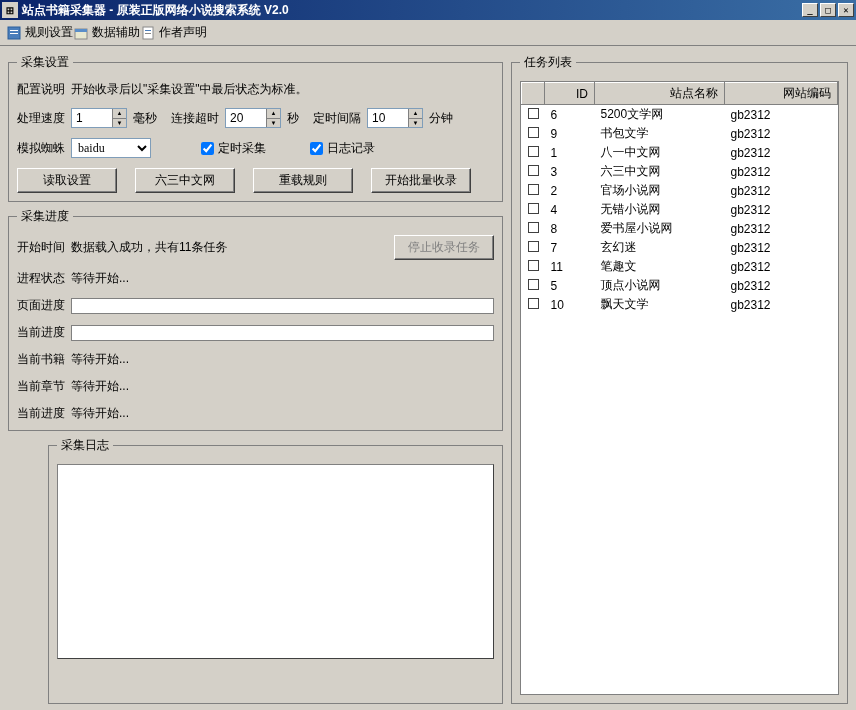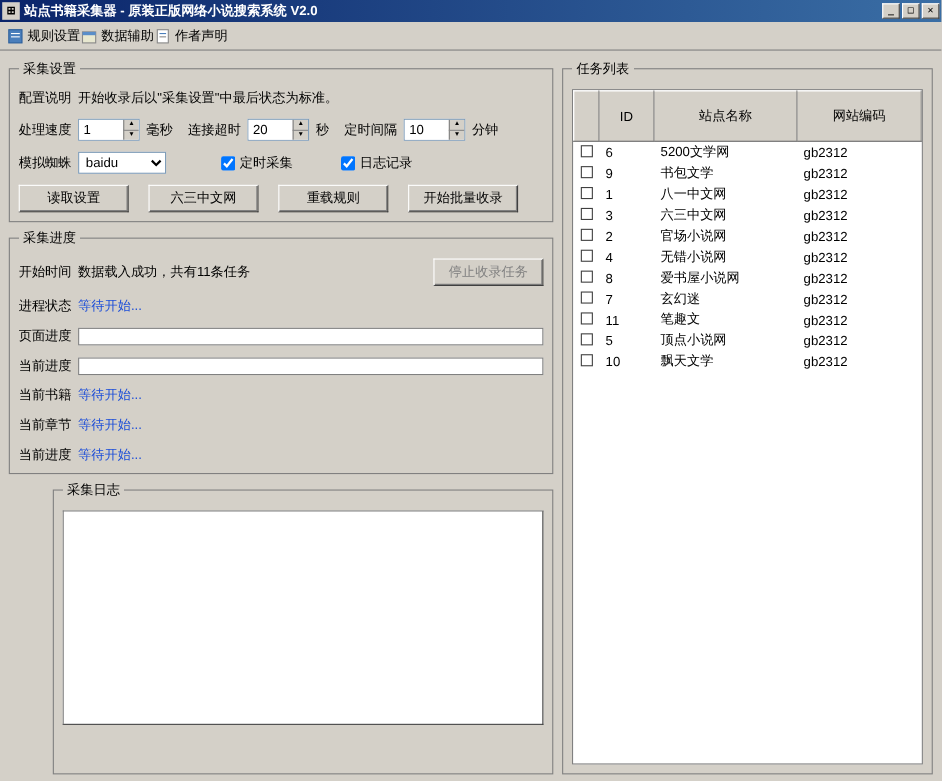--- a/index.html
+++ b/index.html
@@ -120,21 +120,21 @@
   font-size: 6px;
   display: flex;
   align-items: center;
   justify-content: center;
 }
 .num-input .sp:first-child { border-bottom: 1px solid #808080; }
 select {
   border: 1px solid #7f9db9;
   background: #fff;
   font-size: 12px;
-  font-family: Liberation Sans, sans-serif;
+  font-family: Liberation Serif, serif;
   height: 20px;
   padding: 0 2px;
 }
 .checkbox {
   display: inline-flex;
   align-items: center;
   gap: 4px;
   padding-left: 20px;
 }
 .checkbox input { width: 13px; height: 13px; }
@@ -159,21 +159,21 @@
 }
 .progress-box {
   flex: 0 0 auto;
 }
 .progress-bar {
   flex: 1;
   height: 16px;
   border: 1px solid #808080;
   background: #fff;
 }
-.status-wait { color: #1d4ed8; }
+.status-wait { color: #000000; }
 .log-box {
   flex: 1;
   min-height: 0;
   margin-left: 40px;
 }
 .log-area {
   background: #fff;
   border: 1px solid #404040;
   border-top-color: #808080;
   border-left-color: #808080;
@@ -194,22 +194,22 @@
 table {
   width: 100%;
   border-collapse: collapse;
   font-size: 12px;
 }
 thead th {
   background: #d4d0c8;
   border: 1px solid #fff;
   border-right-color: #808080;
   border-bottom-color: #808080;
-  text-align: center;
-  padding: 14px 6px;
+  text-align: right;
+  padding: 2px 6px;
   font-weight: normal;
 }
 tbody td {
   padding: 1px 6px;
   white-space: nowrap;
 }
 tbody td:first-child {
   width: 20px;
   text-align: center;
 }

